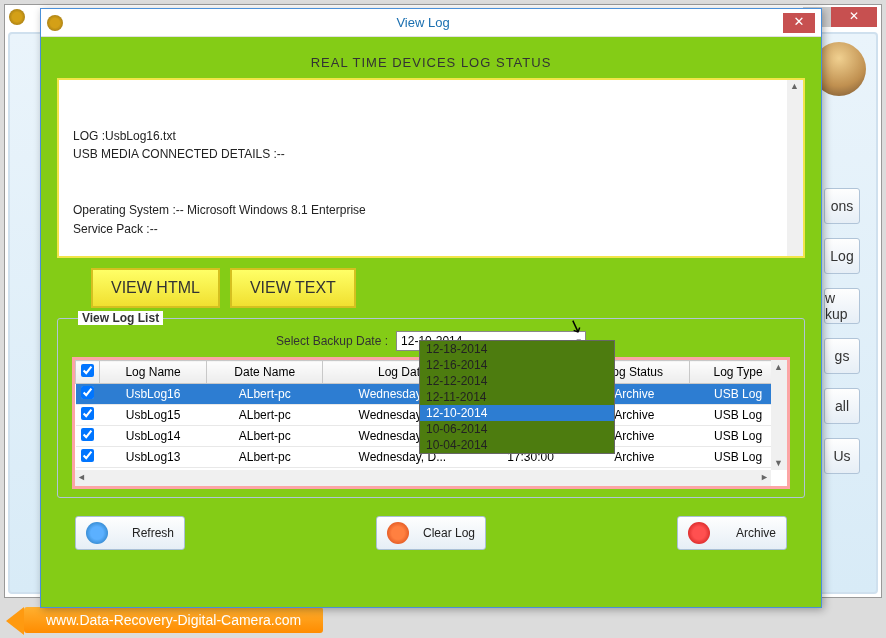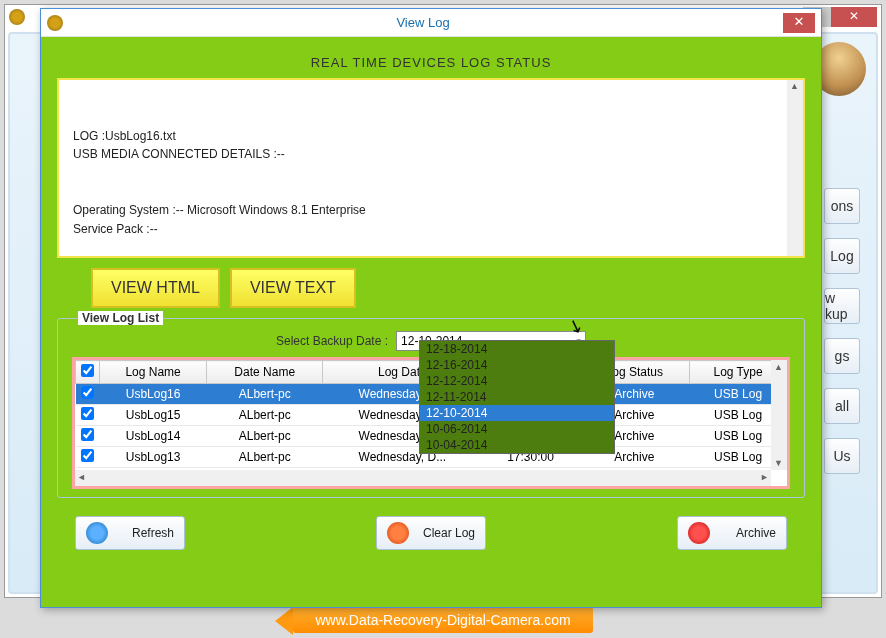--- a/index.html
+++ b/index.html
@@ -51,21 +51,21 @@
 .tbl-hscroll::before{content:"◄";position:absolute;left:2px;top:2px;font-size:9px;color:#666}
 .tbl-hscroll::after{content:"►";position:absolute;right:2px;top:2px;font-size:9px;color:#666}
 .action-row{display:flex;justify-content:space-between;margin-top:18px;padding:0 18px}
 .abtn{background:linear-gradient(180deg,#fefefe 0%,#e6eef6 100%);border:1px solid #aac0d6;border-radius:3px;padding:5px 10px;display:flex;align-items:center;gap:8px;font-size:12px;color:#222;min-width:110px;justify-content:space-between}
 .abtn .ic{width:22px;height:22px;border-radius:50%;display:inline-block}
 .ic-refresh{background:radial-gradient(circle,#5bb0ff 40%,#1a6fb0 100%)}
 .ic-clear{background:radial-gradient(circle,#ff8040 40%,#d04010 100%)}
 .ic-html{background:#4a9440;border-radius:3px}
 .ic-txt{background:#2d7dd2;border-radius:3px}
 .ic-cancel{background:radial-gradient(circle,#ff5050 40%,#c01010 100%)}
-.footer{position:absolute;bottom:0;left:0;right:0;height:36px;display:flex;align-items:center;justify-content:center;padding:0 24px}
+.footer{position:absolute;bottom:0;left:0;right:0;height:36px;display:flex;align-items:center;justify-content:flex-start;padding:0 24px}
 .footer-link{background:linear-gradient(180deg,#ffb030 0%,#ff8c00 100%);color:#fff;padding:5px 22px;font-size:14px;border-radius:3px;position:relative}
 .footer-link::before{content:"";position:absolute;left:-18px;top:0;border-top:14px solid transparent;border-bottom:14px solid transparent;border-right:18px solid #ff9a10}
 </style>
 </head>
 <body>
 
 <div class="outer-win">
   <div class="outer-title">
     <span class="ico"></span>
     <span class="ttl">DRPU USB Protection Software</span>

